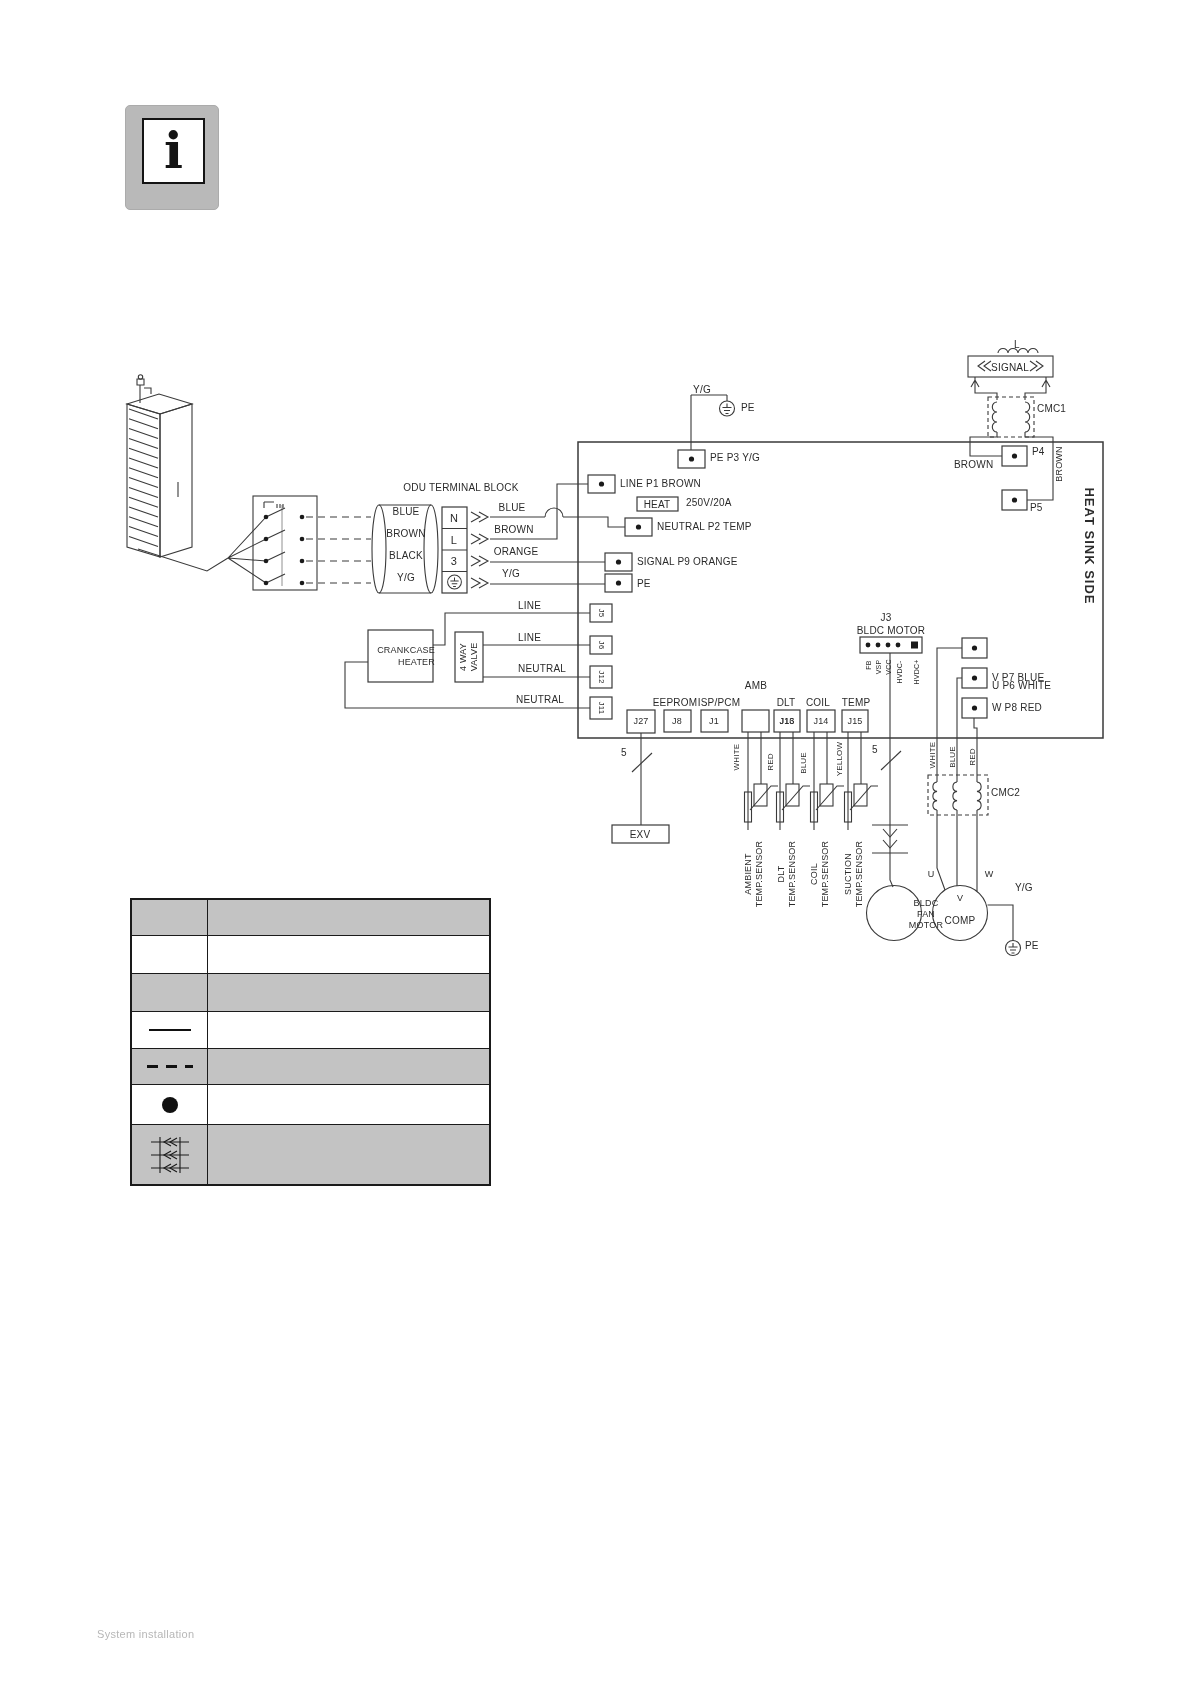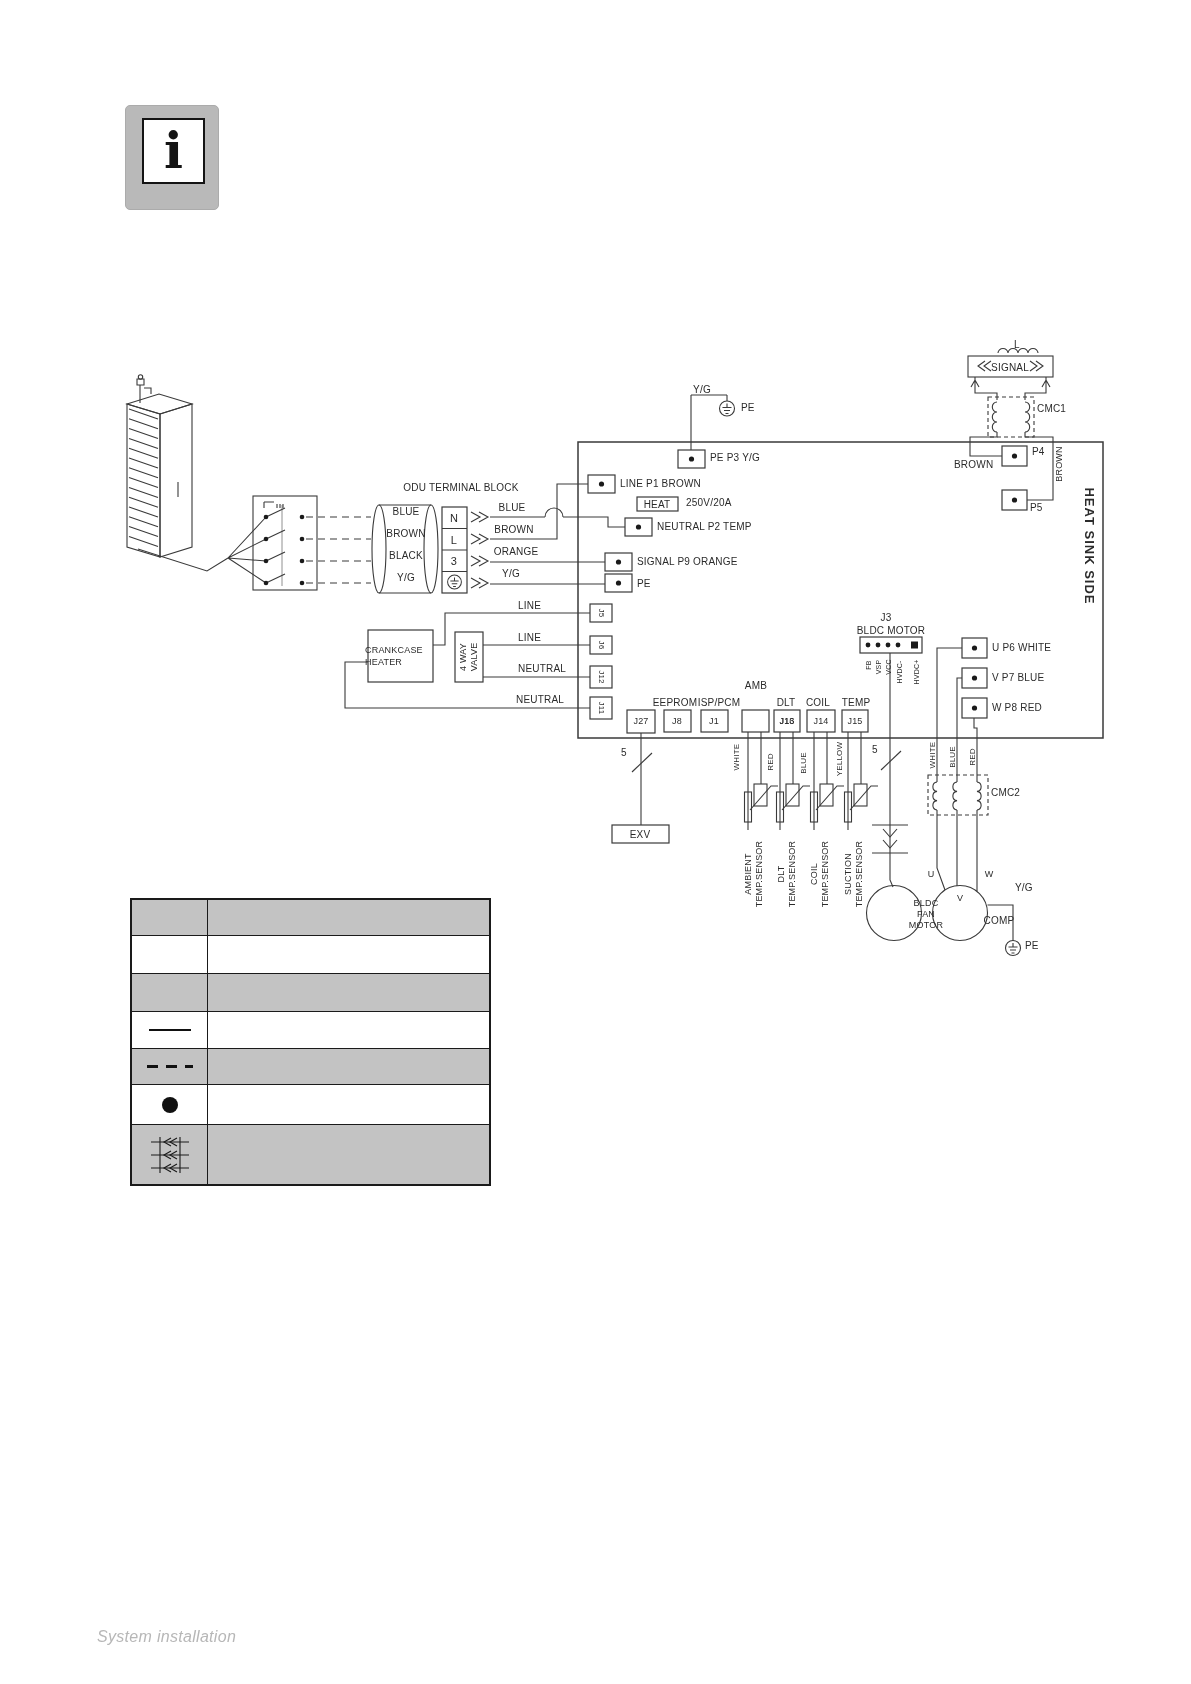--- a/index.html
+++ b/index.html
@@ -13,38 +13,38 @@
   svg .dash{stroke-dasharray:7 5;}
   svg .dsh2{stroke-dasharray:4 3;}
   svg .bold{stroke-width:1.5;}
   .lbl{position:absolute;font-size:10px;color:#2b2b2b;white-space:nowrap;letter-spacing:.2px;line-height:11px;}
   .c{transform:translate(-50%,-50%);}
   .vccw{transform:translate(-50%,-50%) rotate(-90deg);}
   .vcw{transform:translate(-50%,-50%) rotate(90deg);}
   .s7{font-size:7px;}.s8{font-size:8px;}.s9{font-size:9px;}.s11{font-size:11px;}
   .hs{font-size:13px;font-weight:bold;letter-spacing:1px;}
   .blk span{display:block;text-align:center;}
-  .wrap{white-space:normal;text-align:left;width:70px;line-height:11.5px;}
+  .wrap{white-space:normal;text-align:right;width:70px;line-height:11.5px;}
   
   .info-badge{position:absolute;left:125px;top:105px;width:92px;height:103px;background:#b9b9b9;
               border-radius:5px;border:1px solid #ababab;}
   .info-inner{position:absolute;left:16px;top:12px;width:59px;height:62px;background:#fff;
               border:2.5px solid #141414;display:flex;align-items:center;justify-content:center;}
   .info-i{font-family:"DejaVu Serif",serif;font-weight:bold;font-size:50px;color:#141414;line-height:1;}
   
   .legend{position:absolute;left:130px;top:898px;width:357px;border:2px solid #1a1a1a;}
   .lrow{display:flex;background:#fff;}
   .lrow+.lrow{border-top:1px solid #1a1a1a;}
   .lrow.g{background:#c3c3c3;}
   .lsym{width:75px;border-right:1px solid #1a1a1a;display:flex;align-items:center;justify-content:center;}
   .ldesc{flex:1;}
   .sym-line{width:42px;height:2.5px;background:#111;}
   .sym-dash{width:46px;height:2.5px;background:repeating-linear-gradient(90deg,#111 0 11px,transparent 11px 19px);}
   .sym-dot{width:16px;height:16px;border-radius:50%;background:#111;}
-  .footer{position:absolute;left:97px;top:1628px;font-size:16px;color:#b7b7b7;letter-spacing:.3px;font-style:italic;}
+  .footer{position:absolute;left:97px;top:1628px;font-size:11px;color:#b7b7b7;letter-spacing:.3px;}
 </style>
 </head>
 <body>
 
 <div id="canvas">
 
   <div class="info-badge">
     <div class="info-inner">
       <span class="info-i">i</span>
     </div>
@@ -300,21 +300,21 @@
   <span class="lbl c s9" style="left:855px;top:721px">J15</span>
 
   <span class="lbl c" style="left:886px;top:617px">J3</span>
   <span class="lbl c" style="left:891px;top:630px">BLDC MOTOR</span>
   <span class="lbl vccw s7" style="left:868px;top:665px">FB</span>
   <span class="lbl vccw s7" style="left:878px;top:667px">VSP</span>
   <span class="lbl vccw s7" style="left:888px;top:667px">VCC</span>
   <span class="lbl vccw s7" style="left:899px;top:672px">HVDC-</span>
   <span class="lbl vccw s7" style="left:916px;top:672px">HVDC+</span>
 
-  <span class="lbl" style="left:992px;top:642px">U P6 WHITE</span>
+  <span class="lbl" style="left:992px;top:680px">U P6 WHITE</span>
   <span class="lbl" style="left:992px;top:672px">V P7 BLUE</span>
   <span class="lbl" style="left:992px;top:702px">W P8 RED</span>
 
   <span class="lbl c" style="left:1017px;top:344px">L</span>
   <span class="lbl c" style="left:1010px;top:367px">SIGNAL</span>
   <span class="lbl" style="left:1037px;top:403px">CMC1</span>
   <span class="lbl" style="left:954px;top:459px">BROWN</span>
   <span class="lbl vccw s9" style="left:1059px;top:464px">BROWN</span>
   <span class="lbl" style="left:1032px;top:446px">P4</span>
   <span class="lbl" style="left:1030px;top:502px">P5</span>
@@ -349,21 +349,21 @@
   <span class="lbl vccw s8" style="left:932px;top:755px">WHITE</span>
   <span class="lbl vccw s8" style="left:952px;top:757px">BLUE</span>
   <span class="lbl vccw s8" style="left:972px;top:757px">RED</span>
   <span class="lbl" style="left:991px;top:787px">CMC2</span>
 
   <span class="lbl c blk s9" style="left:926px;top:914px">
       <span>BLDC</span>
       <span>FAN</span>
       <span>MOTOR</span>
     </span>
-  <span class="lbl c" style="left:999px;top:920px">COMP</span>
+  <span class="lbl c" style="left:960px;top:920px">COMP</span>
   <span class="lbl c s9" style="left:960px;top:898px">V</span>
   <span class="lbl c s9" style="left:931px;top:874px">U</span>
   <span class="lbl c s9" style="left:989px;top:874px">W</span>
   <span class="lbl" style="left:1015px;top:882px">Y/G</span>
   <span class="lbl" style="left:1025px;top:940px">PE</span>
 
   <div class="legend">
     <div class="lrow g" style="height:35px">
         <div class="lsym"></div>
         <div class="ldesc"></div>

